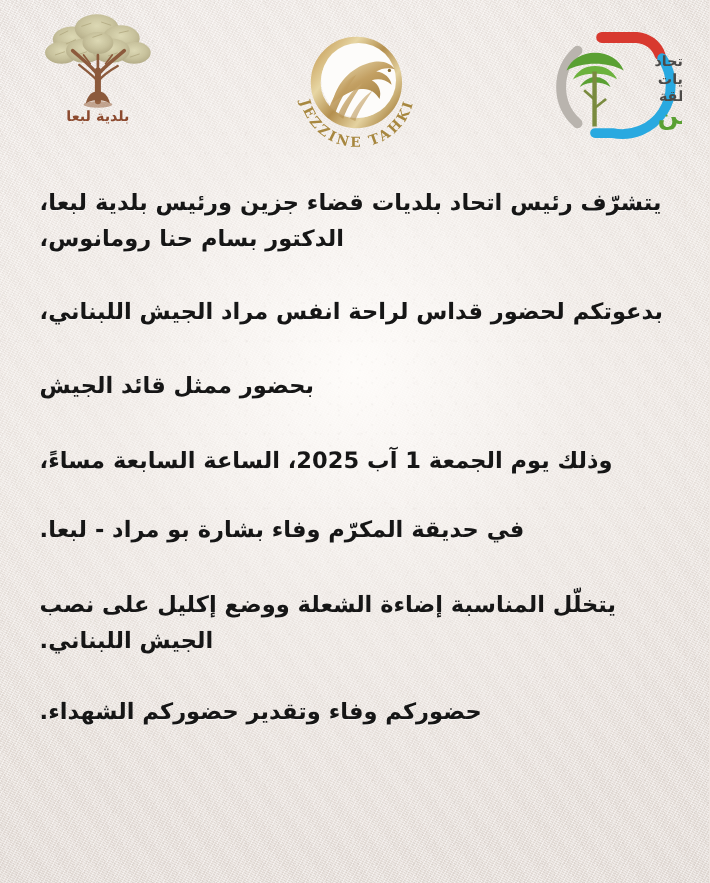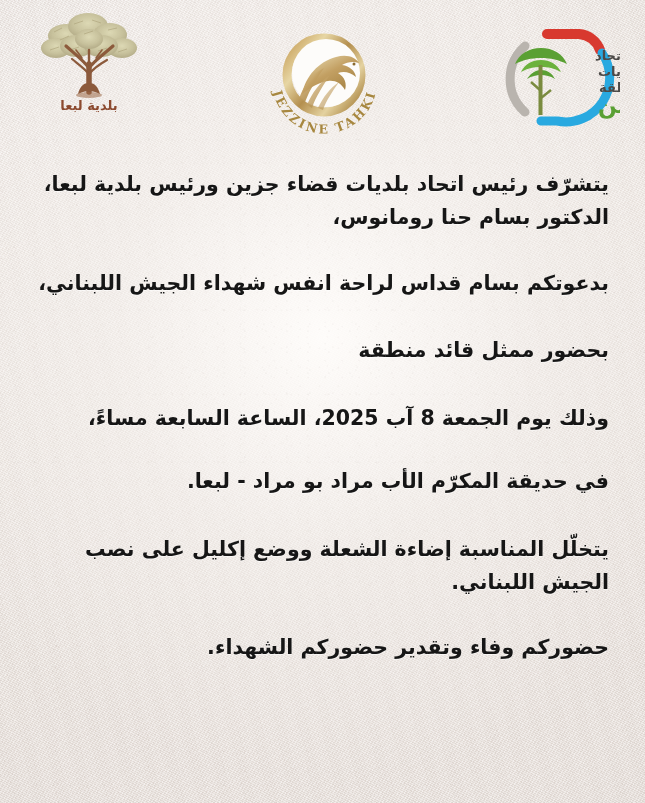--- a/index.html
+++ b/index.html
@@ -85,21 +85,21 @@
     box-sizing: border-box;
     text-align: center;
   }
   .para {
     color: #161616;
     font-size: 20.5px;
     line-height: 1.62;
     font-weight: 700;
     letter-spacing: 0.1px;
     margin: 0 0 27px 0;
-    text-align: right;
+    text-align: left;
     direction: rtl;
     text-rendering: optimizeLegibility;
     text-shadow: 0 0.5px 0.5px rgba(255,255,255,0.55);
   }
   .para:last-child { margin-bottom: 0; }
 
   .p-1 { margin-bottom: 33px; }
   .p-2 { margin-bottom: 33px; }
   .p-3 { margin-bottom: 34px; }
   .p-4 { margin-bottom: 35px; }
@@ -216,22 +216,22 @@
         <text x="100" y="40" text-anchor="end" font-family="'DejaVu Sans','Liberation Sans',sans-serif" font-size="13" font-weight="700" fill="#4c4a48">اتحاد</text>
         <text x="103" y="56" text-anchor="end" font-family="'DejaVu Sans','Liberation Sans',sans-serif" font-size="13" font-weight="700" fill="#4c4a48">بلديات</text>
         <text x="104" y="72" text-anchor="end" font-family="'DejaVu Sans','Liberation Sans',sans-serif" font-size="13" font-weight="700" fill="#4c4a48">منطقة</text>
         <text x="103" y="93" text-anchor="end" font-family="'DejaVu Sans','Liberation Sans',sans-serif" font-size="22" font-weight="700" fill="#5aa033">جزين</text>
       </svg>
     </div>
   </div>
 
   <div id="content">
     <p class="para p-1">يتشرّف رئيس اتحاد بلديات قضاء جزين ورئيس بلدية لبعا، الدكتور بسام حنا رومانوس،</p>
-    <p class="para p-2">بدعوتكم بسام قداس لراحة انفس شهداء الجيش اللبناني،</p>
-    <p class="para p-4">بحضور ممثل قائد منطقة</p>
-    <p class="para p-5">وذلك يوم الجمعة 8 آب 2025، الساعة السابعة مساءً،</p>
-    <p class="para p-6">في حديقة المكرّم الأب مراد بو مراد - لبعا.</p>
+    <p class="para p-2">بدعوتكم لحضور قداس لراحة انفس مراد الجيش اللبناني،</p>
+    <p class="para p-4">بحضور ممثل قائد الجيش</p>
+    <p class="para p-5">وذلك يوم الجمعة 1 آب 2025، الساعة السابعة مساءً،</p>
+    <p class="para p-6">في حديقة المكرّم وفاء بشارة بو مراد - لبعا.</p>
     <p class="para p-7">يتخلّل المناسبة إضاءة الشعلة ووضع إكليل على نصب الجيش اللبناني.</p>
     <p class="para p-8">حضوركم وفاء وتقدير حضوركم الشهداء.</p>
   </div>
 
   <div id="vignette"></div>
 </div>
 
 </body></html>

